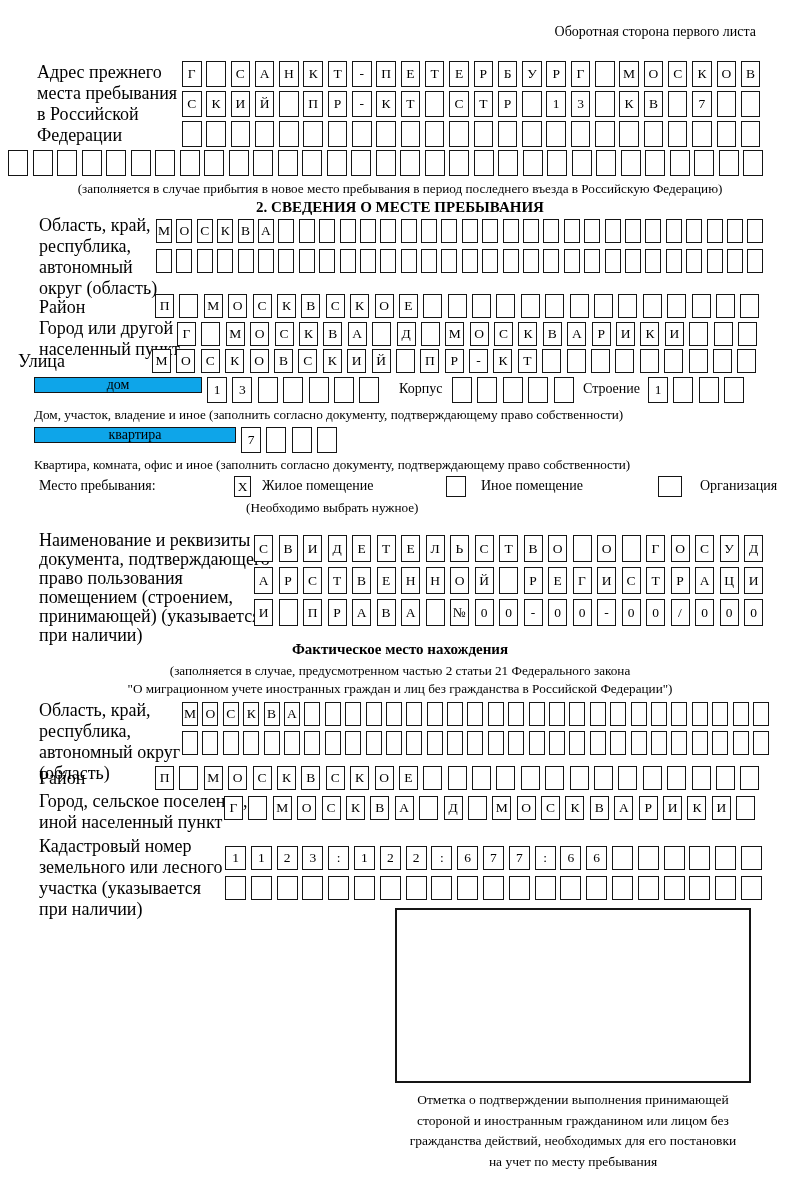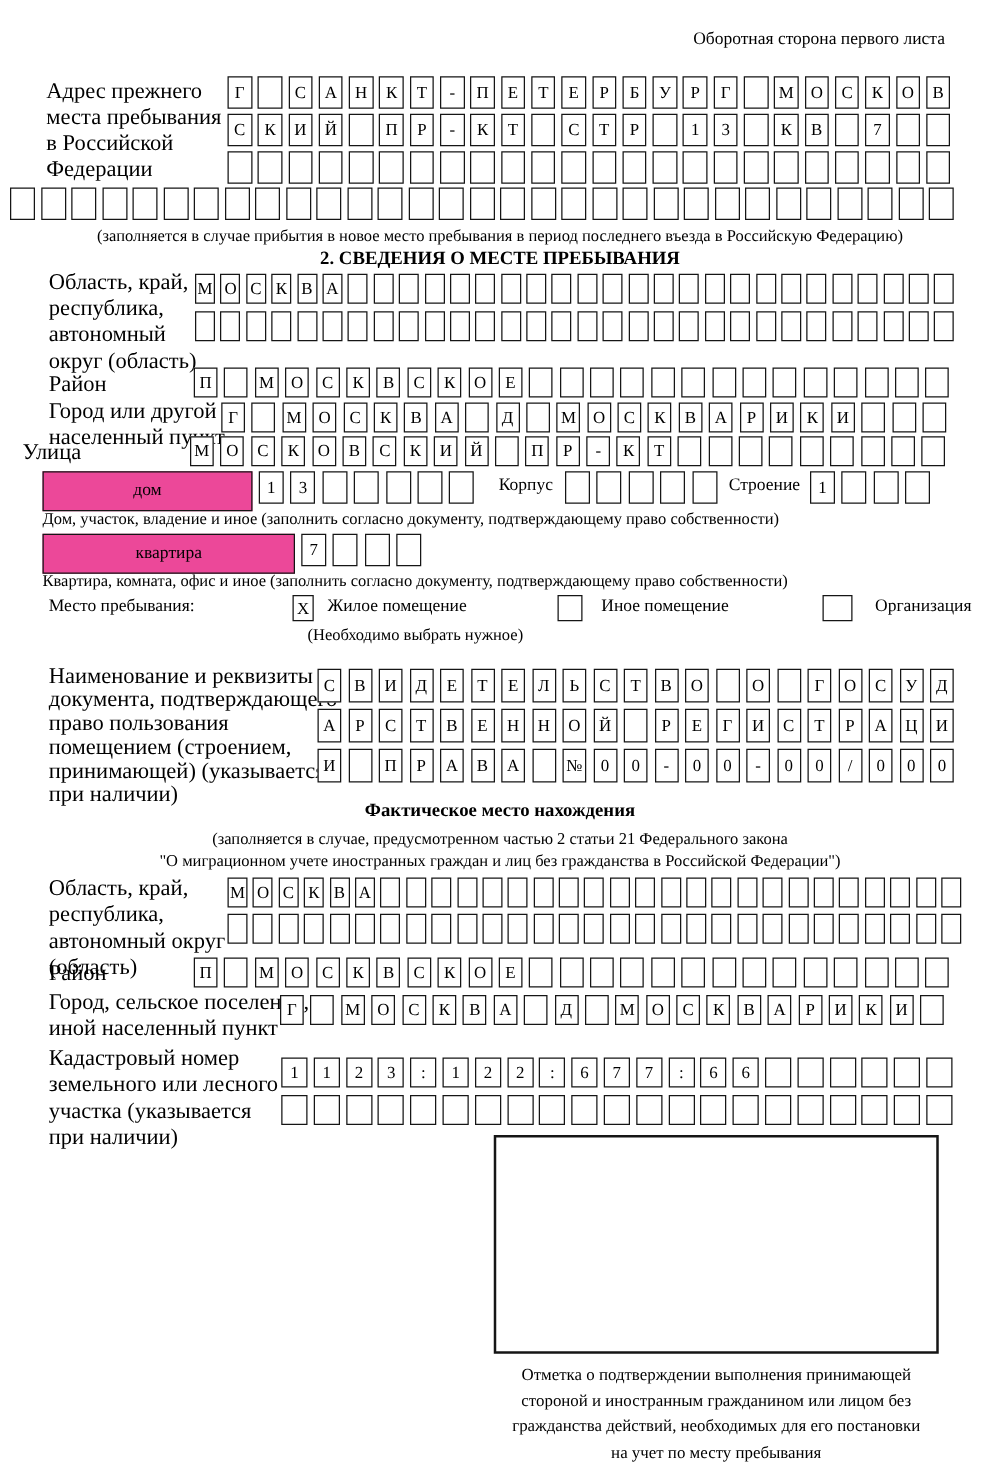--- a/index.html
+++ b/index.html
@@ -21,21 +21,21 @@
   
   .bx-a  { gap:4.8px; } .bx-a .cbox { width:19.5px; height:26px; }   
   .bx-f  { gap:4.5px; } .bx-f .cbox { width:20px;  height:26px; }    
   .bx-s  { gap:4.4px; } .bx-s .cbox { width:16px;  height:24px; }    
   .bx-m  { gap:5.4px; } .bx-m .cbox { width:19px;  height:24px; }    
   .bx-k  { gap:4.8px; } .bx-k .cbox { width:21px;  height:24px; }    
   .bx-h  { gap:5.4px; } .bx-h .cbox { width:20px;  height:26px; }    
   .bx-d  { gap:5.5px; } .bx-d .cbox { width:19px;  height:27px; }    
   .widebox {
     border:1.5px solid #151515; display:flex; align-items:center; justify-content:center;
-    font-size:14px; height:32px; background:#ec4899;
+    font-size:14px; height:16px; background:#0ea5e9;
   }
   .ckbox {
     border:1.5px solid #151515; display:flex; align-items:center; justify-content:center;
     font-size:13.5px; background:#fff;
   }
   .stampbox { border:2px solid #151515; background:#fff; }
 </style>
 </head>
 <body>
 

